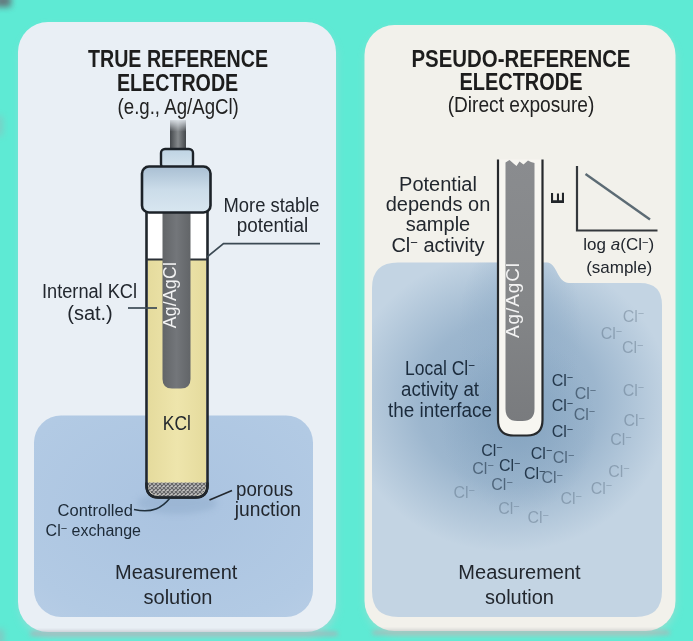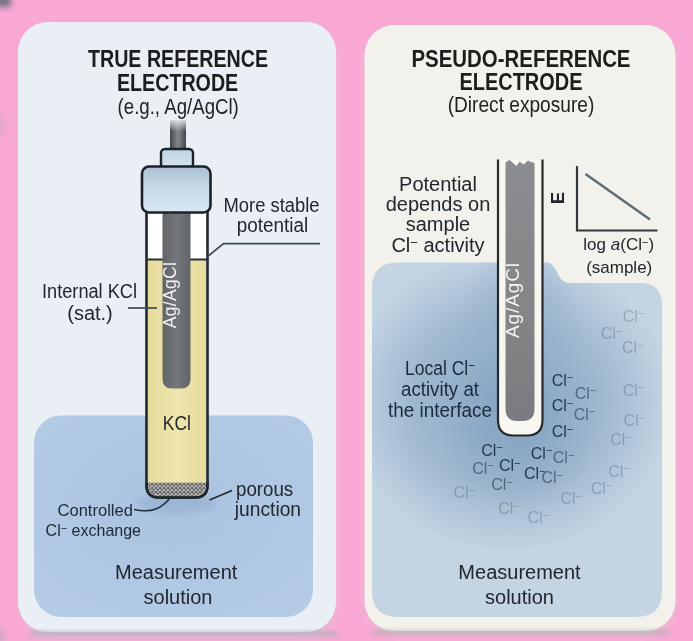--- a/index.html
+++ b/index.html
@@ -1,16 +1,16 @@
 <!DOCTYPE html>
 <html><head>
 <meta charset="utf-8">
 <style>
   html,body{margin:0;padding:0;background:#ffffff;}
-  #page{position:relative;width:693px;height:641px;background:#f9a8d4;overflow:hidden;
+  #page{position:relative;width:693px;height:641px;background:#5eead4;overflow:hidden;
         font-family:"Liberation Sans",sans-serif;}
   svg{position:absolute;left:0;top:0;}
   text{font-family:"Liberation Sans",sans-serif;}
 </style>
 </head>
 <body>
 <div id="page">
 <svg width="693" height="641" viewBox="0 0 693 641">
 <defs>
   <filter id="blur5" x="-30%" y="-30%" width="160%" height="160%">

